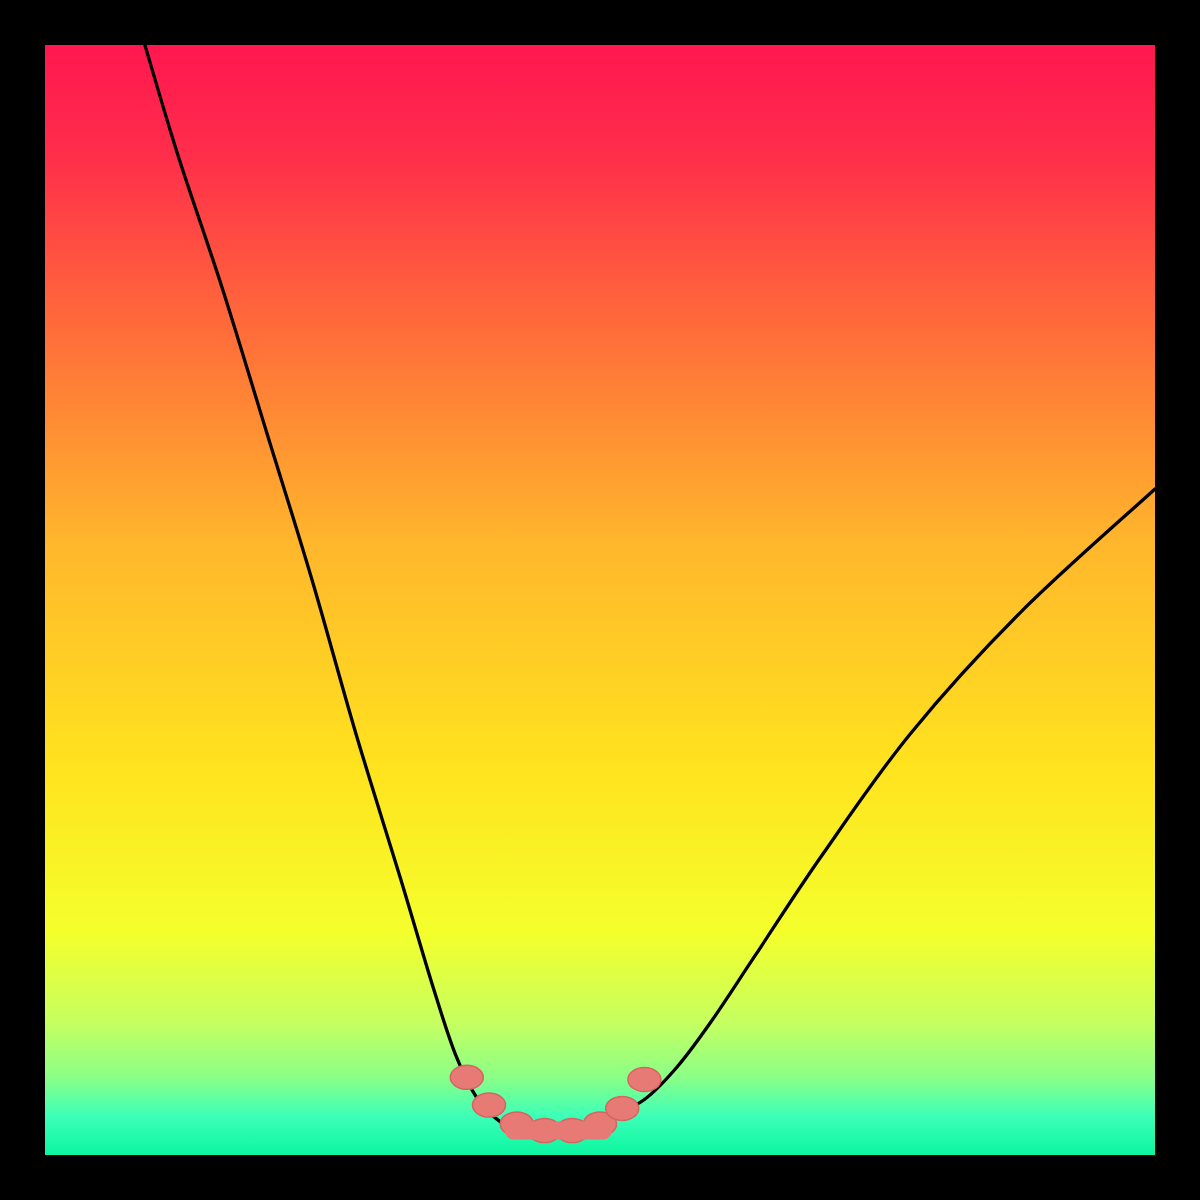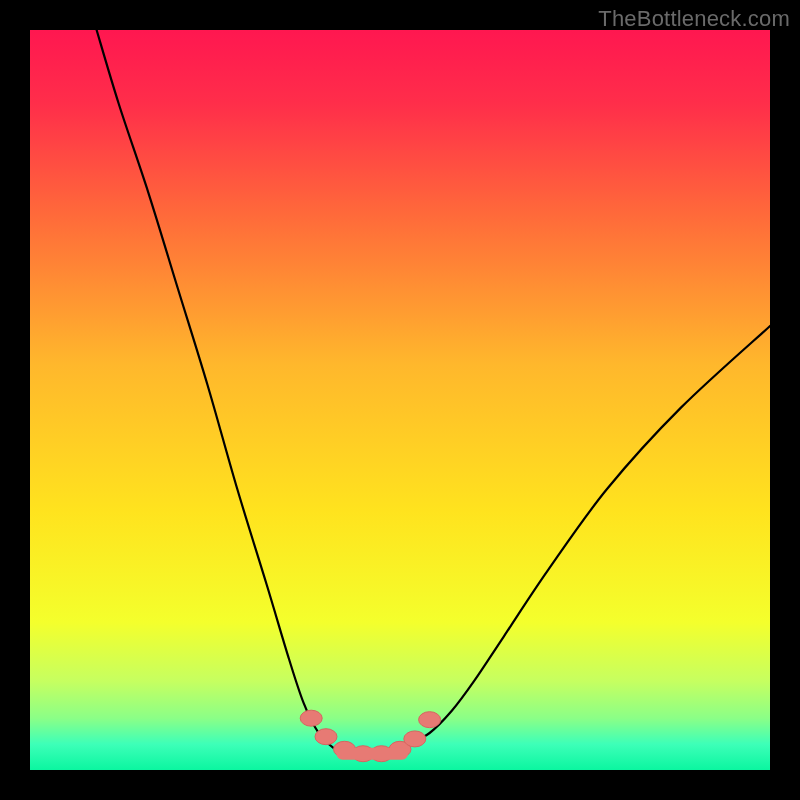--- a/index.html
+++ b/index.html
@@ -33,21 +33,20 @@
     font-weight: 500;
     letter-spacing: 0.2px;
     user-select: none;
   }
   svg { display: block; }
 </style>
 </head>
 <body>
 
 <div class="frame">
-  <div class="watermark">TheBottleneck.com</div>
   <div class="plot">
     <svg id="chart-svg" width="740" height="740" viewBox="0 0 740 740" preserveAspectRatio="none">
         <defs>
           <linearGradient id="bg-grad" x1="0" y1="0" x2="0" y2="1">
             <stop offset="0%" stop-color="#ff1750"></stop>
             <stop offset="10%" stop-color="#ff2e4a"></stop>
             <stop offset="25%" stop-color="#ff6a3a"></stop>
             <stop offset="45%" stop-color="#ffb72c"></stop>
             <stop offset="65%" stop-color="#ffe31e"></stop>
             <stop offset="80%" stop-color="#f4ff2c"></stop>

